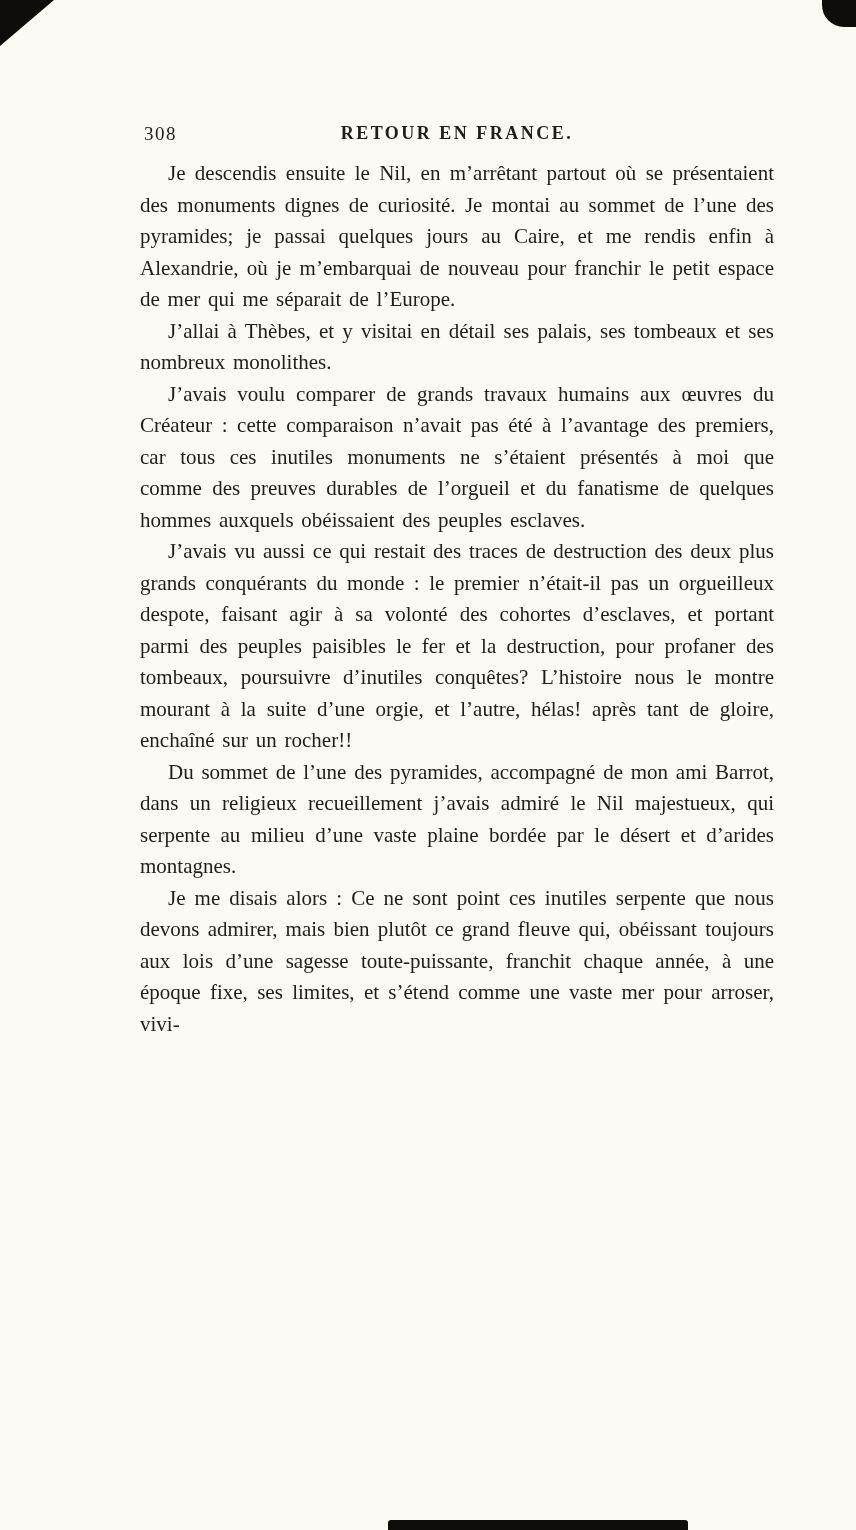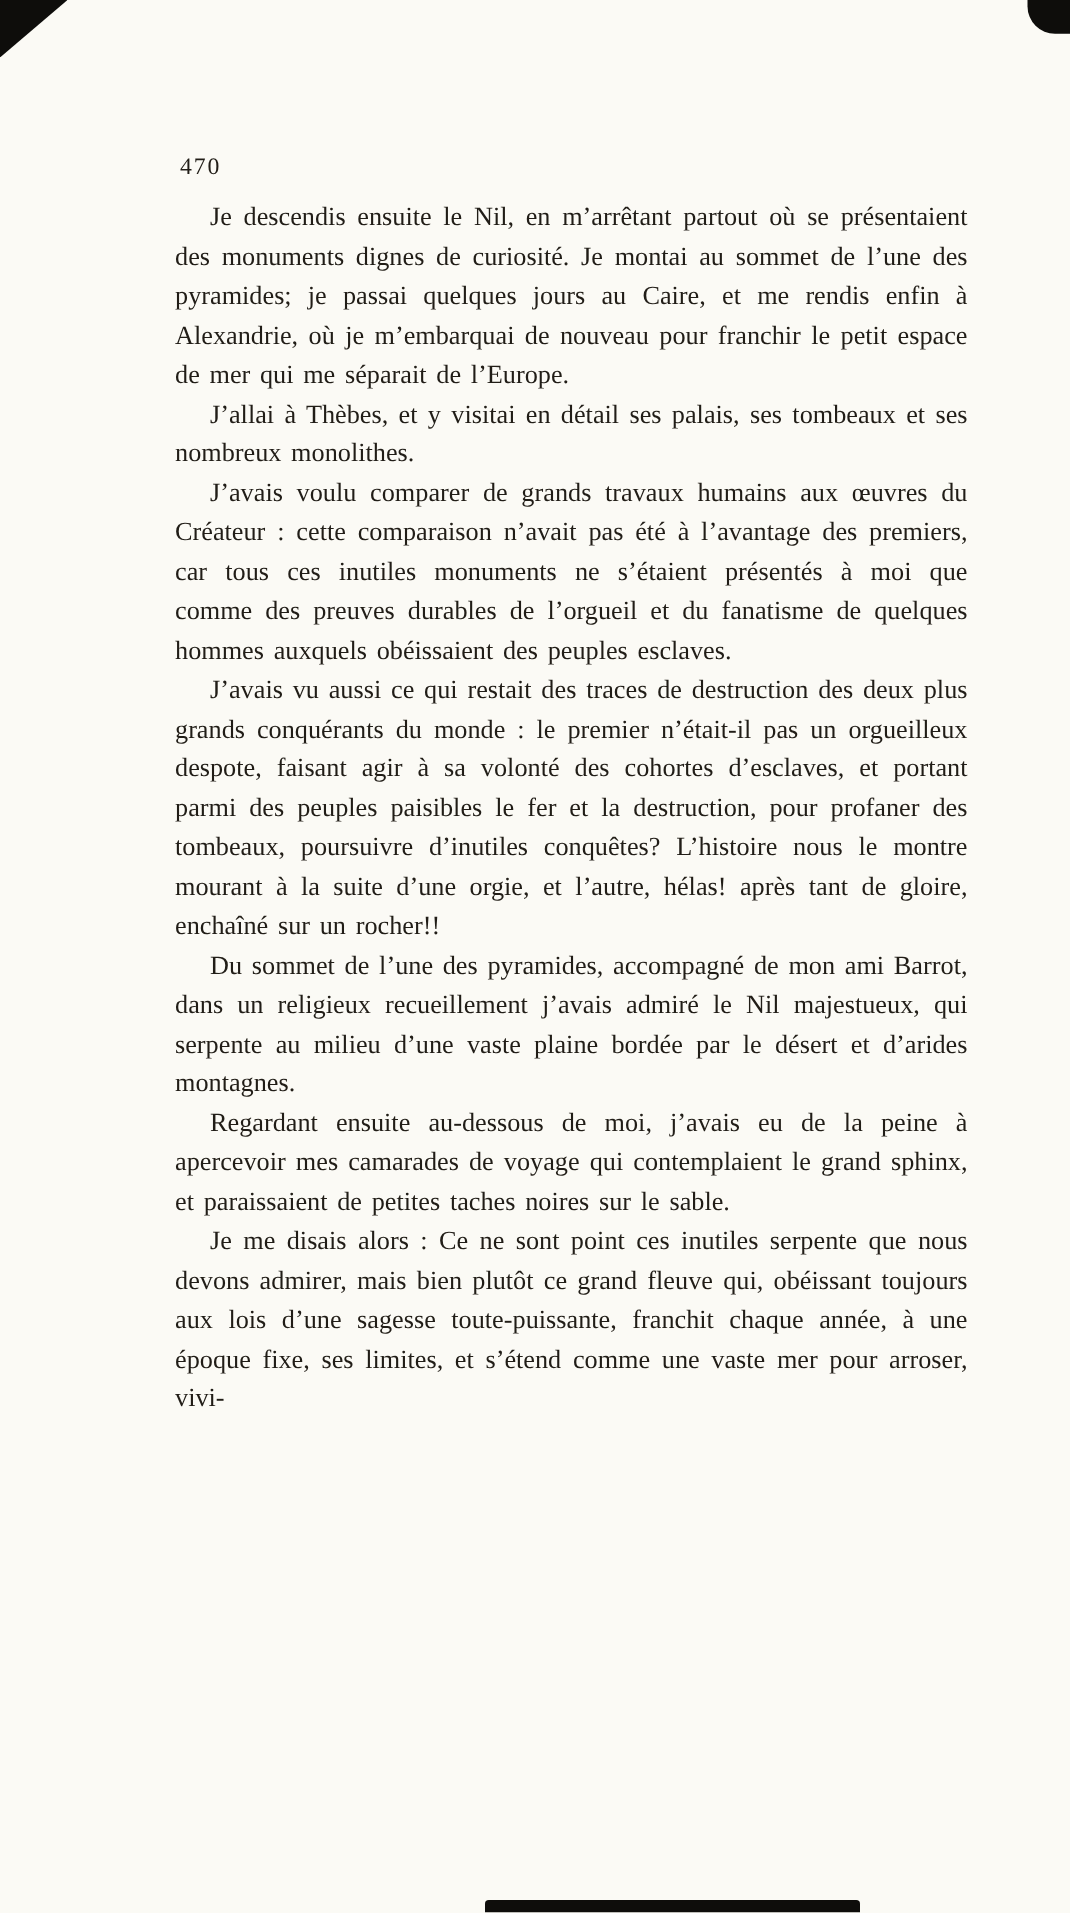--- a/index.html
+++ b/index.html
@@ -65,30 +65,30 @@
     width: 300px; height: 10px;
     border-radius: 3px 3px 0 0;
   }
 </style>
 </head>
 <body>
 
 <div class="page">
 
   <div class="page-header">
-    <span class="page-number">470</span>
+    <span class="page-number">308</span>
+    <div class="running-title">RETOUR EN FRANCE.</div>
   </div>
 
   <div class="body-text">
     <p>Je descendis ensuite le Nil, en m’arrêtant partout où se présentaient des monuments dignes de curiosité. Je montai au sommet de l’une des pyramides; je passai quelques jours au Caire, et me rendis enfin à Alexandrie, où je m’embarquai de nouveau pour franchir le petit espace de mer qui me séparait de l’Europe.</p>
     <p>J’allai à Thèbes, et y visitai en détail ses palais, ses tombeaux et ses nombreux monolithes.</p>
     <p>J’avais voulu comparer de grands travaux humains aux œuvres du Créateur : cette comparaison n’avait pas été à l’avantage des premiers, car tous ces inutiles monuments ne s’étaient présentés à moi que comme des preuves durables de l’orgueil et du fanatisme de quelques hommes auxquels obéissaient des peuples esclaves.</p>
     <p>J’avais vu aussi ce qui restait des traces de destruction des deux plus grands conquérants du monde : le premier n’était-il pas un orgueilleux despote, faisant agir à sa volonté des cohortes d’esclaves, et portant parmi des peuples paisibles le fer et la destruction, pour profaner des tombeaux, poursuivre d’inutiles conquêtes? L’histoire nous le montre mourant à la suite d’une orgie, et l’autre, hélas! après tant de gloire, enchaîné sur un rocher!!</p>
     <p>Du sommet de l’une des pyramides, accompagné de mon ami Barrot, dans un religieux recueillement j’avais admiré le Nil majestueux, qui serpente au milieu d’une vaste plaine bordée par le désert et d’arides montagnes.</p>
-    <p>Regardant ensuite au-dessous de moi, j’avais eu de la peine à apercevoir mes camarades de voyage qui contemplaient le grand sphinx, et paraissaient de petites taches noires sur le sable.</p>
     <p>Je me disais alors : Ce ne sont point ces inutiles serpente que nous devons admirer, mais bien plutôt ce grand fleuve qui, obéissant toujours aux lois d’une sagesse toute-puissante, franchit chaque année, à une époque fixe, ses limites, et s’étend comme une vaste mer pour arroser, vivi-</p>
   </div>
 
 </div>
 
 <div class="artifact art-top-left"></div>
 <div class="artifact art-top-right"></div>
 <div class="artifact art-bottom-bar"></div>
 
 </body></html>

